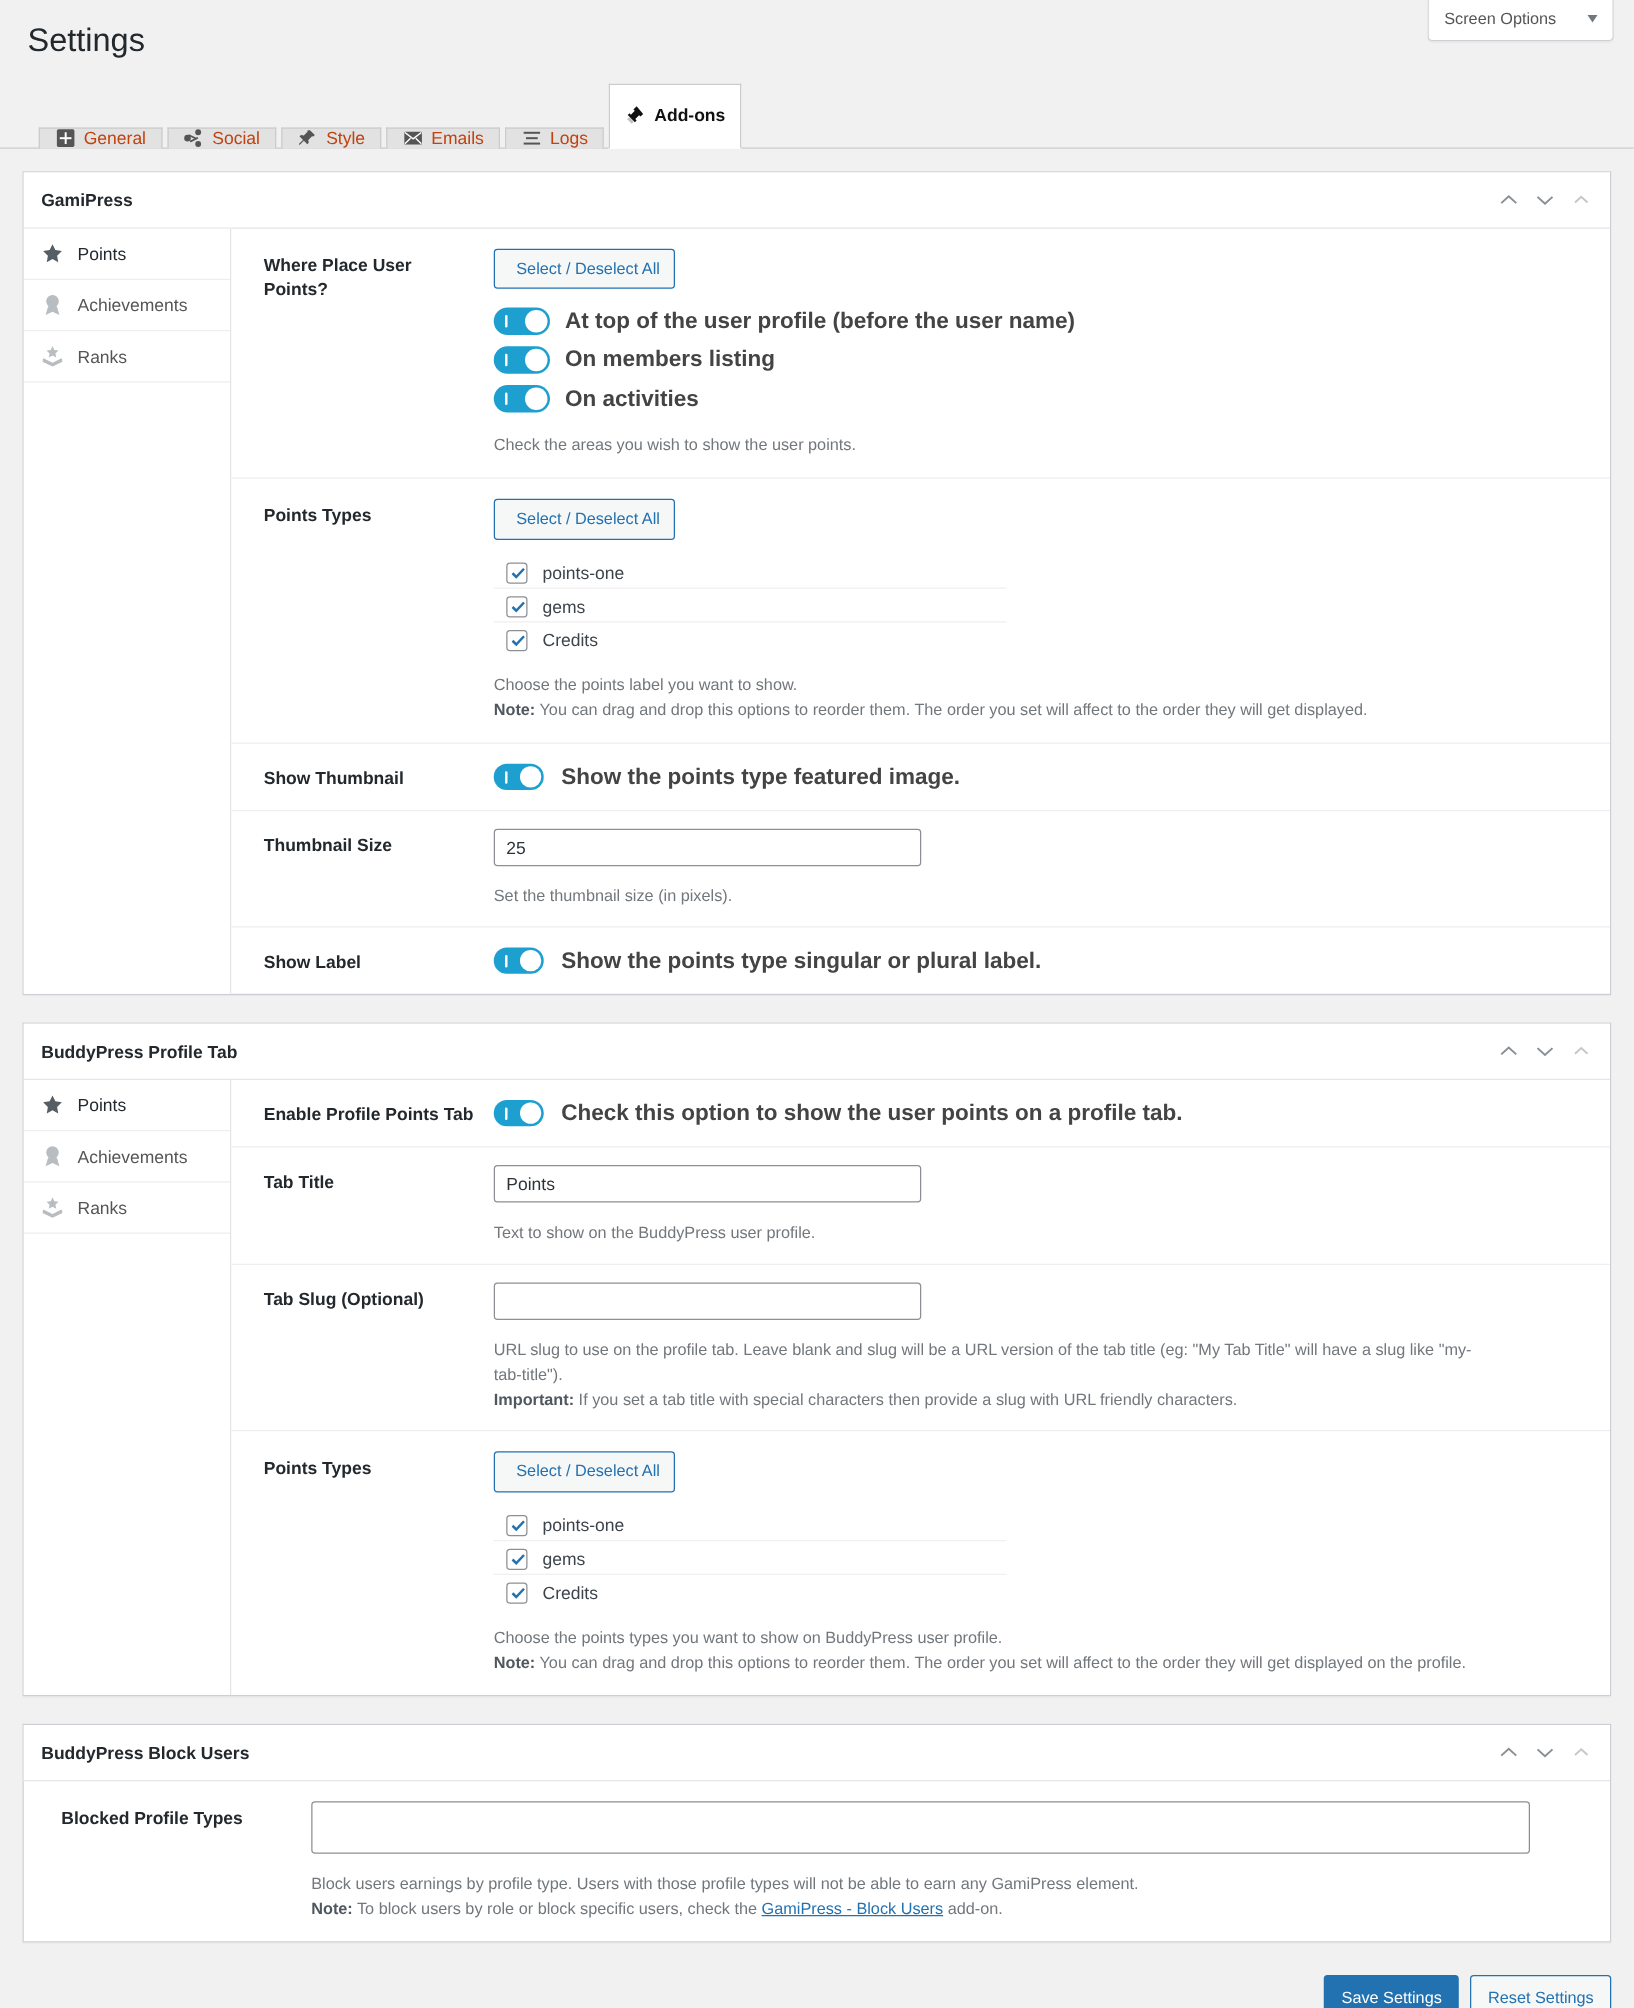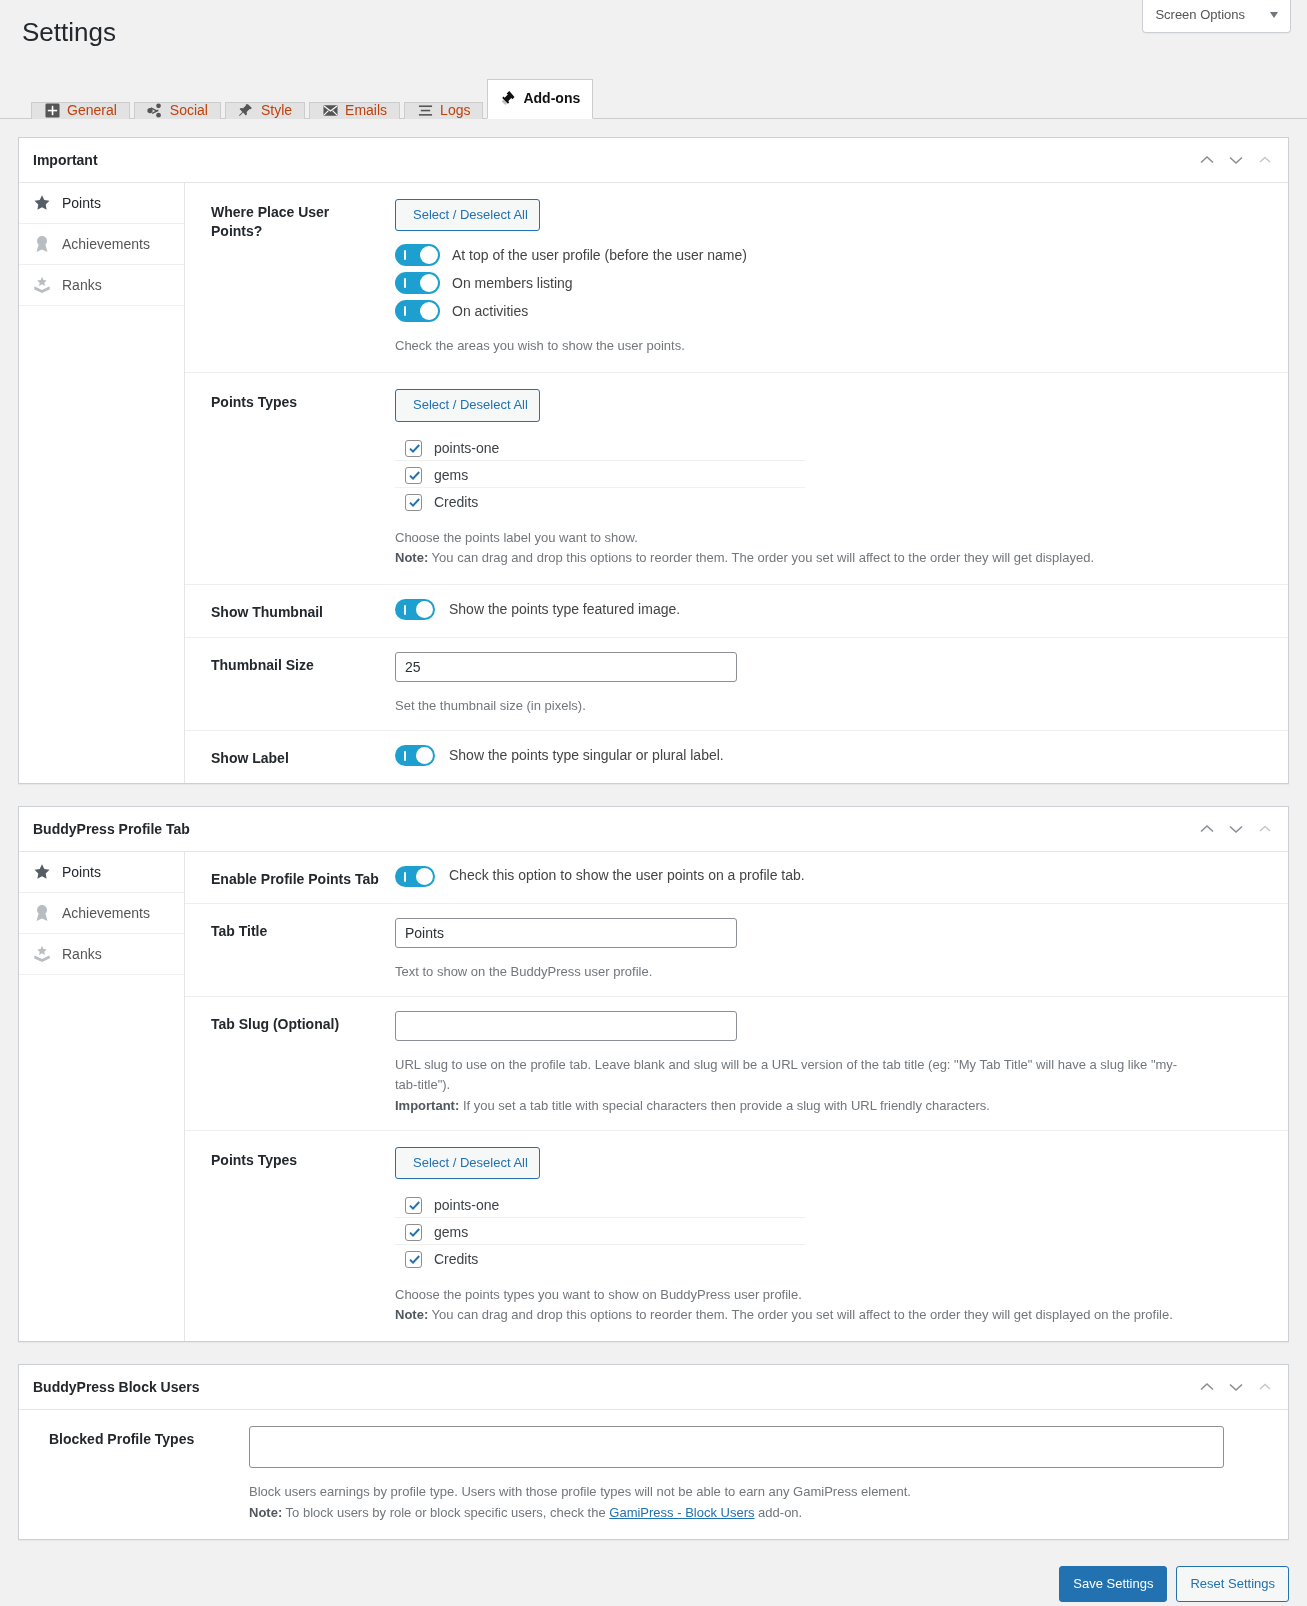--- a/index.html
+++ b/index.html
@@ -68,21 +68,21 @@
     cursor: pointer;
     position: relative;
     top: 1px;
     height: 17px;
   }
   .tab.active {
     background: #fff;
     color: #111;
     font-weight: 600;
     border-bottom: 1px solid #fff;
-    height: 40px;
+    height: 52px;
     align-items: center;
   }
   .tab-ico { display: inline-flex; width: 16px; height: 16px; align-items: center; justify-content: center; }
   .tab-ico svg { display: block; }
 
   
   .wrap { padding: 18px 18px 0 18px; }
   .panel {
     background: #fff;
     border: 1px solid #ccd0d4;
@@ -177,21 +177,21 @@
   }
   .switch.sm::after { width: 17px; height: 17px; }
   .switch::before {
     content: "";
     position: absolute;
     left: 9px; top: 6px;
     width: 2px; height: 10px;
     background: #fff;
     border-radius: 1px;
   }
-  .toggle-text { font-size: 14px; color: #444; line-height: 1.4; }
+  .toggle-text { font-size: 18px; color: #444; line-height: 1.4; font-weight: bold; }
 
   .cb-list { margin-top: 12px; max-width: 410px; }
   .cb-row {
     display: flex; gap: 12px;
     padding: 6px 0 3px 10px;
     border-bottom: 1px solid #f0f0f0;
   }
   .cb-row:last-child { border-bottom: none; }
   .cbox {
     width: 17px; height: 17px;
@@ -343,21 +343,21 @@
       <span>Add-ons</span>
     </div>
 
   </div>
 </div>
 
 <div class="wrap">
 
   <div class="panel">
     <div class="panel-head">
-      <span class="panel-title">Important</span>
+      <span class="panel-title">GamiPress</span>
       <span class="panel-actions">
         <span class="chev">
             <svg width="14" height="10" viewBox="0 0 14 10">
               <path d="M1 7.5 7 2l6 5.5" stroke="#8a8f94" stroke-width="1.6" fill="none"></path>
             </svg>
           </span>
         <span class="chev">
             <svg width="14" height="10" viewBox="0 0 14 10">
               <path d="M1 2.5 7 8l6-5.5" stroke="#8a8f94" stroke-width="1.6" fill="none"></path>
             </svg>

